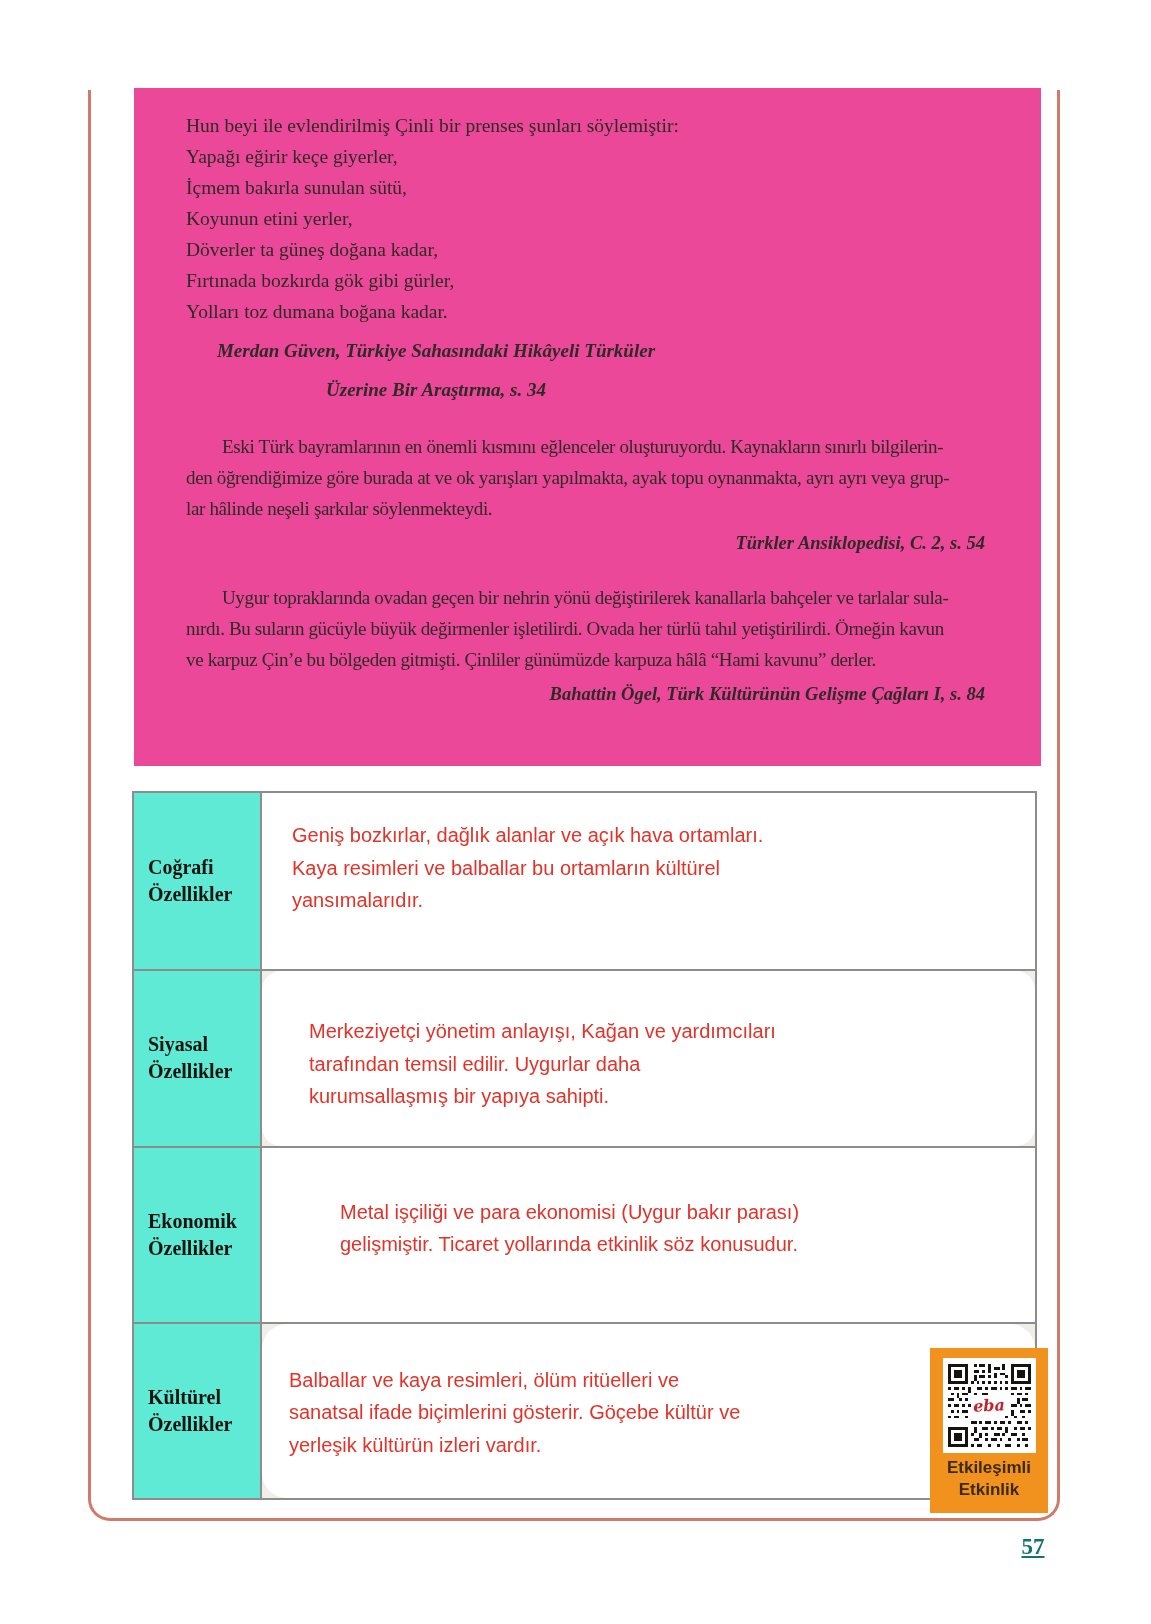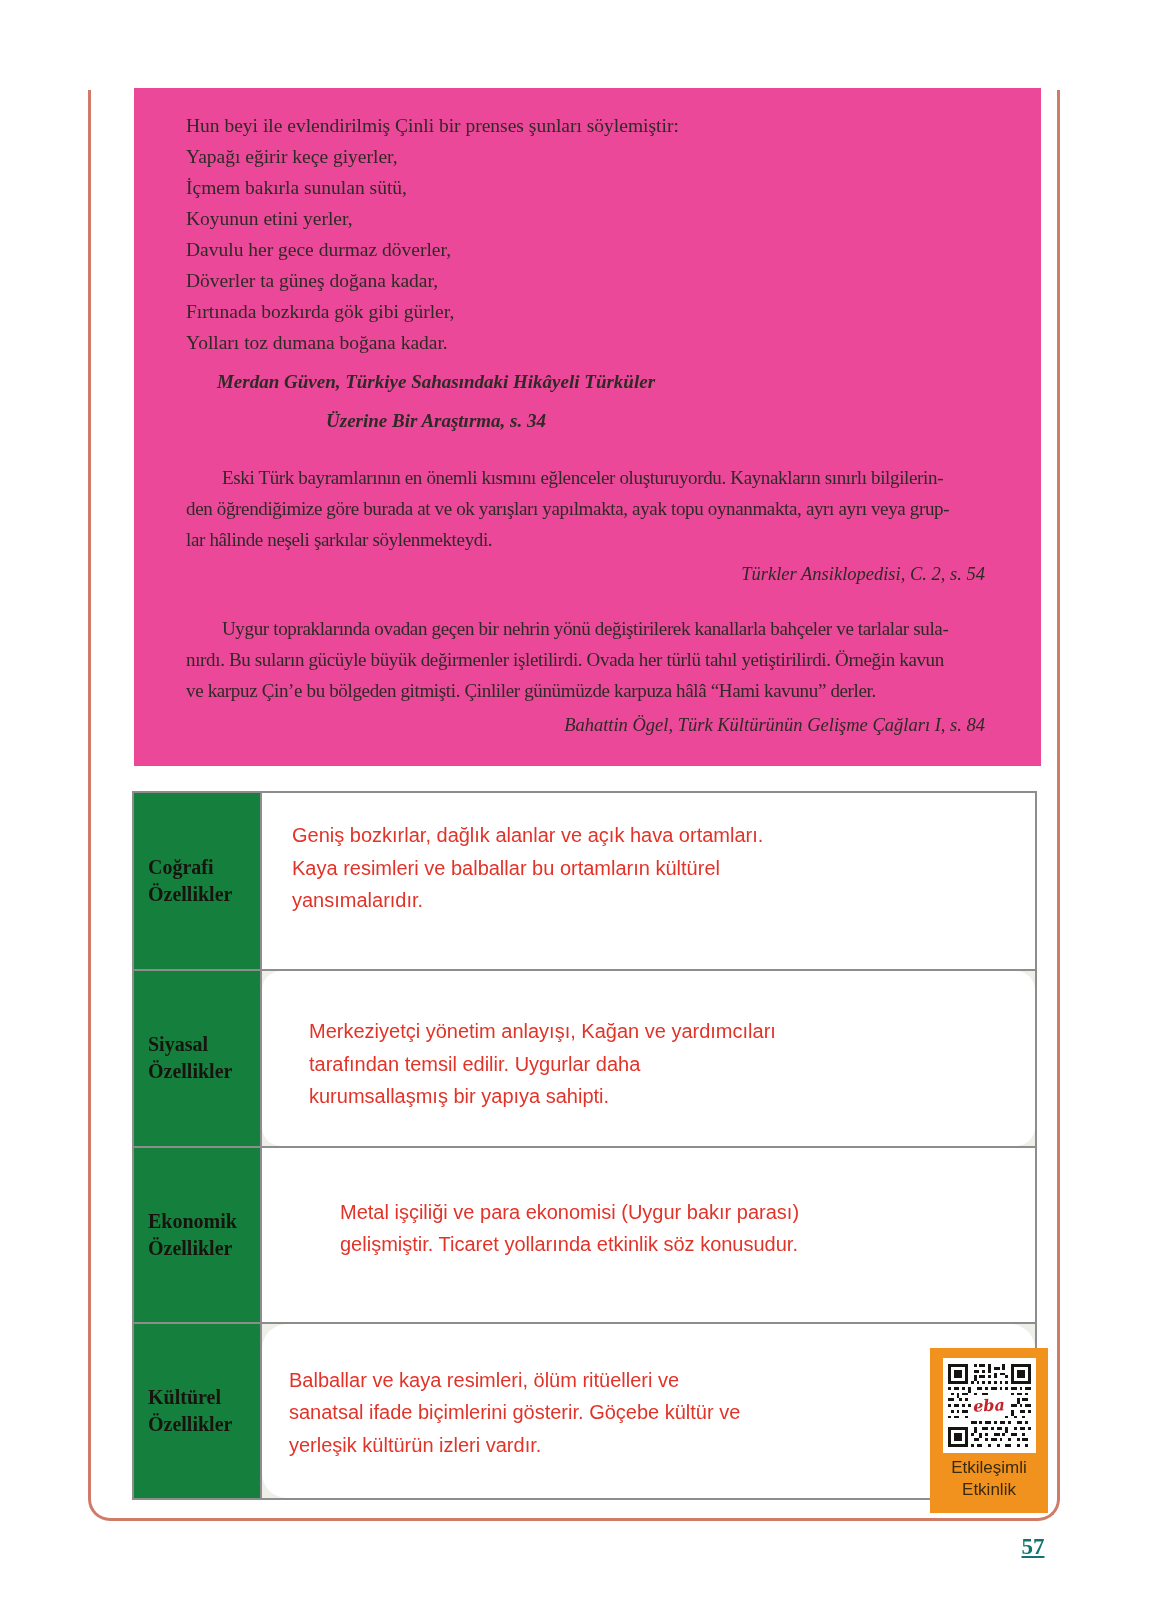--- a/index.html
+++ b/index.html
@@ -45,38 +45,38 @@
     line-height:31px;
     text-indent:36px;
     white-space:pre-line;
     font-size:19px;
     letter-spacing:-0.35px;
   }
   .body-par.p2 { margin-top:24px; }
   .source-line {
     margin:4px 42px 0 0;
     text-align:right;
-    font-weight:normal; font-style:italic;
+    font-weight:bold; font-style:italic;
     font-size:18.5px; line-height:30px;
   }
 
   
   .features-table {
     position:absolute; left:132px; top:791px;
     width:905px; height:709px;
     box-sizing:border-box;
     border:2px solid #8d8d8d;
     display:grid;
     grid-template-rows:repeat(4, 1fr);
     background:#f0eee8;
   }
   .t-row { display:grid; grid-template-columns:128px 1fr; border-top:2px solid #8d8d8d; min-height:0; }
   .t-row:first-child { border-top:none; }
   .t-label {
-    background:#15803d;
+    background:#5eead4;
     border-right:2px solid #8d8d8d;
     font-weight:bold; font-size:20px; line-height:27px;
     color:#17140f;
     display:flex; align-items:center;
     padding:0 10px 0 14px;
     box-sizing:border-box;
   }
   .t-answer {
     background:#ffffff;
     font-family:"Liberation Sans", sans-serif;
@@ -114,21 +114,21 @@
     color:#c4232b;
     font-family:"DejaVu Serif", serif;
     font-style:italic; font-weight:bold;
     font-size:16px; line-height:16px;
     padding:0 2px;
   }
   .qr-caption {
     margin-top:4px;
     text-align:center;
     font-family:"Liberation Sans", sans-serif;
-    font-weight:normal;
+    font-weight:bold;
     font-size:17px; line-height:22px;
     color:#3a2a10;
   }
   .qr-caption span { display:block; }
 
   
   .page-number {
     position:absolute; left:1008px; top:1534px;
     width:50px; text-align:center;
     font-size:23px; font-weight:bold;
@@ -139,21 +139,20 @@
 </head>
 <body>
 
 <div class="page-border"></div>
 
 <section class="quote-box">
   <p class="poem-line">Hun beyi ile evlendirilmiş Çinli bir prenses şunları söylemiştir:</p>
   <p class="poem-line">Yapağı eğirir keçe giyerler,</p>
   <p class="poem-line">İçmem bakırla sunulan sütü,</p>
   <p class="poem-line">Koyunun etini yerler,</p>
-  <p class="poem-line">Davulu her gece durmaz döverler,</p>
   <p class="poem-line">Döverler ta güneş doğana kadar,</p>
   <p class="poem-line">Fırtınada bozkırda gök gibi gürler,</p>
   <p class="poem-line">Yolları toz dumana boğana kadar.</p>
 
   <div class="poem-source">
     <p>Merdan Güven, Türkiye Sahasındaki Hikâyeli Türküler</p>
     <p>Üzerine Bir Araştırma, s. 34</p>
   </div>
 
   <p class="body-par">Eski Türk bayramlarının en önemli kısmını eğlenceler oluşturuyordu. Kaynakların sınırlı bilgilerin-

